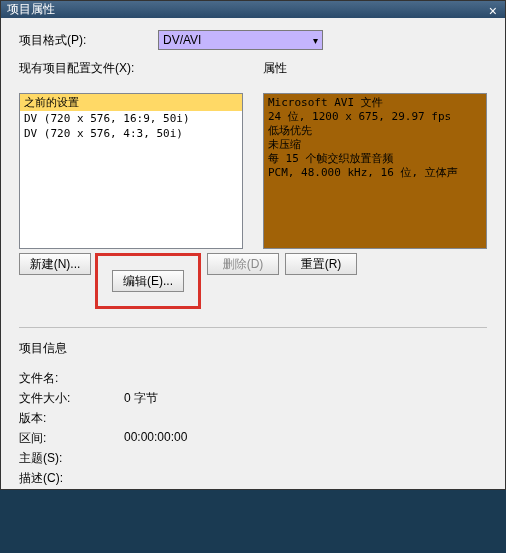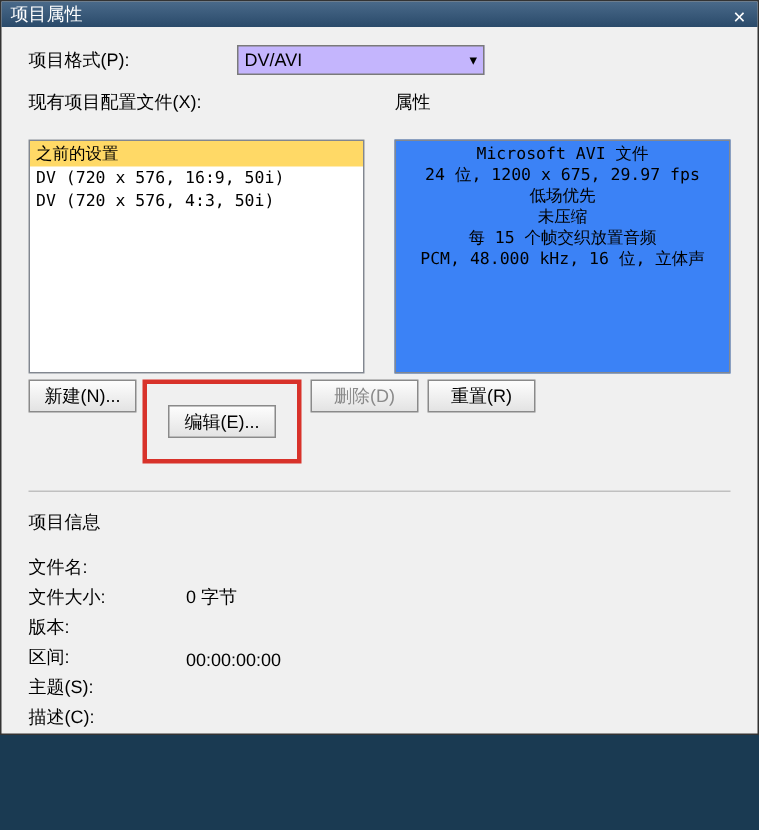--- a/index.html
+++ b/index.html
@@ -10,27 +10,27 @@
 .content { flex: 1; padding: 12px 18px; display: flex; flex-direction: column; gap: 4px; }
 .row { display: flex; align-items: center; margin-bottom: 6px; }
 .label-col { width: 105px; }
 .combo { width: 165px; height: 20px; border: 1px solid #7a7a7a; background: #c4b5fd; display: flex; align-items: center; padding: 0 4px; position: relative; margin-left: 34px; }
 .combo::after { content: "▾"; position: absolute; right: 4px; font-size: 10px; }
 .cols { display: flex; gap: 20px; }
 .col { flex: 1; }
 .list { width: 100%; height: 156px; border: 1px solid #828790; background: #fff; overflow: auto; font-family: "Consolas", monospace; font-size: 11px; }
 .list .item { padding: 1px 4px; }
 .list .item.sel { background: #ffd966; color: #000; }
-.propbox { width: 100%; height: 156px; border: 1px solid #828790; background: #3b82f6; padding: 2px 4px; font-family: "Consolas", monospace; font-size: 11px; line-height: 14px; white-space: pre; overflow: hidden; text-align: center; }
+.propbox { width: 100%; height: 156px; border: 1px solid #828790; background: #a16207; padding: 2px 4px; font-family: "Consolas", monospace; font-size: 11px; line-height: 14px; white-space: pre; overflow: hidden; }
 .btnrow { display: flex; gap: 6px; margin-top: 0; }
 .btn { height: 22px; border: 1px solid #8a8a8a; background: linear-gradient(to bottom, #fdfdfd, #e3e3e3); padding: 0 8px; font-size: 12px; display: inline-flex; align-items: center; justify-content: center; cursor: pointer; min-width: 72px; }
 .btn.disabled { color: #8a8a8a; cursor: default; }
 .redbox { border: 3px solid #d8322a; padding: 14px; margin-left: -2px; }
 .hr { height: 1px; background: #c0c0c0; margin: 14px 0 8px 0; }
-.infogrid .row2 { display: flex; margin: 3px 0; align-items: flex-end; }
+.infogrid .row2 { display: flex; margin: 3px 0; }
 .infogrid .lab { width: 105px; }
 .descbox { width: 100%; height: 58px; border: 1px solid #828790; background: #fff; margin-top: 2px; }
 .inputline { flex: 1; border: none; background: transparent; font-size: 12px; font-family: inherit; }
 .footer { height: 38px; border-top: 1px solid #c0c0c0; display: flex; justify-content: flex-end; align-items: center; gap: 10px; padding: 0 18px; background: #f0f0f0; }
 .footer .btn { min-width: 72px; }
 .collabel { margin-bottom: 16px; display: block; }
 </style>
 </head>
 <body>
 

